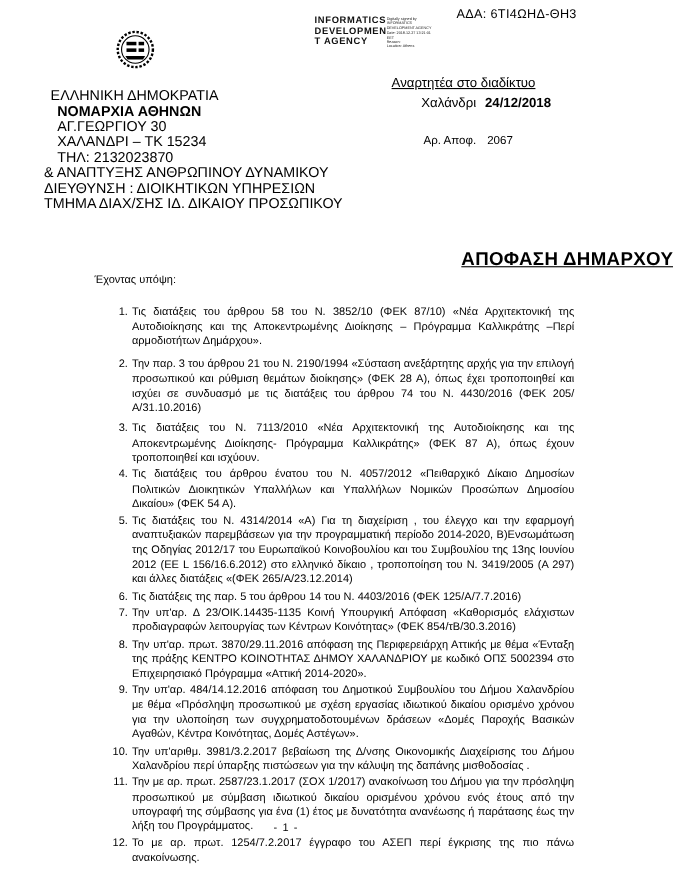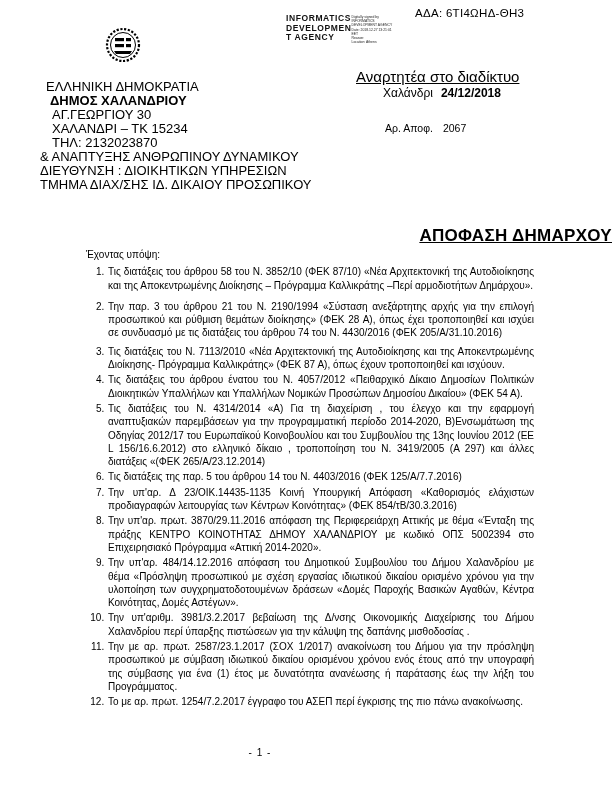--- a/index.html
+++ b/index.html
@@ -26,21 +26,21 @@
     font-weight:bold;font-size:8.5px;line-height:9.5px;
     letter-spacing:0.6px;color:#111;white-space:nowrap;
   }
   .sig-details{
     font-size:3.4px;line-height:4.2px;color:#222;
     padding-top:1px;white-space:nowrap;
   }
   
   .posting{
     position:absolute;left:356px;top:68px;
-    font-size:15px;text-decoration:underline;white-space:nowrap;
+    font-size:12px;text-decoration:underline;white-space:nowrap;
   }
   
   .emblem{position:absolute;left:104px;top:26px;}
   
   .sender{
     position:absolute;left:40px;top:80px;
     font-size:13px;line-height:14px;white-space:nowrap;
   }
   .sender .ind1{padding-left:6px;}
   .sender .ind2{padding-left:10px;}
@@ -63,21 +63,21 @@
     text-align:right;font-weight:bold;font-size:17px;
     text-decoration:underline;letter-spacing:0.3px;
   }
   
   .body{
     position:absolute;left:86px;top:248px;width:452px;
     font-size:10px;line-height:13.3px;text-align:justify;
   }
   .intro{margin:0 0 2px 0;}
   ol.considerations{
-    margin:4px;padding:0 0 0 17px;
+    margin:16px;padding:0 0 0 17px;
   }
   ol.considerations li{
     margin:0 0 2px 0;
     padding-left:1px;
   }
   ol.considerations li:nth-child(1){margin-bottom:8px;}
   ol.considerations li:nth-child(2){margin-bottom:5px;}
   
   .page-num{
     position:absolute;left:238px;top:747px;width:44px;
@@ -117,21 +117,21 @@
       <rect x="11" y="12" width="9" height="3.2" fill="#000"></rect>
       <rect x="22" y="12" width="5" height="3.2" fill="#000"></rect>
       <rect x="11" y="18" width="9" height="3.2" fill="#000"></rect>
       <rect x="22" y="18" width="5" height="3.2" fill="#000"></rect>
       <path d="M10 25 h18 l-2 3 h-14 z" fill="#000"></path>
     </svg>
   </div>
 
   <div class="sender">
     <div class="ind1">ΕΛΛΗΝΙΚΗ ΔΗΜΟΚΡΑΤΙΑ</div>
-    <div class="ind2 b">ΔΗΜΟΣ ΧΑΛΑΝΔΡΙΟΥ</div>
+    <div class="ind3 b">ΝΟΜΑΡΧΙΑ ΑΘΗΝΩΝ</div>
     <div class="ind3">ΑΓ.ΓΕΩΡΓΙΟΥ 30</div>
     <div class="ind3">ΧΑΛΑΝΔΡΙ – ΤΚ 15234</div>
     <div class="ind3">ΤΗΛ: 2132023870</div>
     <div>&amp; ΑΝΑΠΤΥΞΗΣ ΑΝΘΡΩΠΙΝΟΥ ΔΥΝΑΜΙΚΟΥ</div>
     <div>ΔΙΕΥΘΥΝΣΗ : ΔΙΟΙΚΗΤΙΚΩΝ ΥΠΗΡΕΣΙΩΝ</div>
     <div>ΤΜΗΜΑ ΔΙΑΧ/ΣΗΣ ΙΔ. ΔΙΚΑΙΟΥ ΠΡΟΣΩΠΙΚΟΥ</div>
   </div>
 
   <div class="placedate">
     <span>Χαλάνδρι</span><span class="date">24/12/2018</span>

